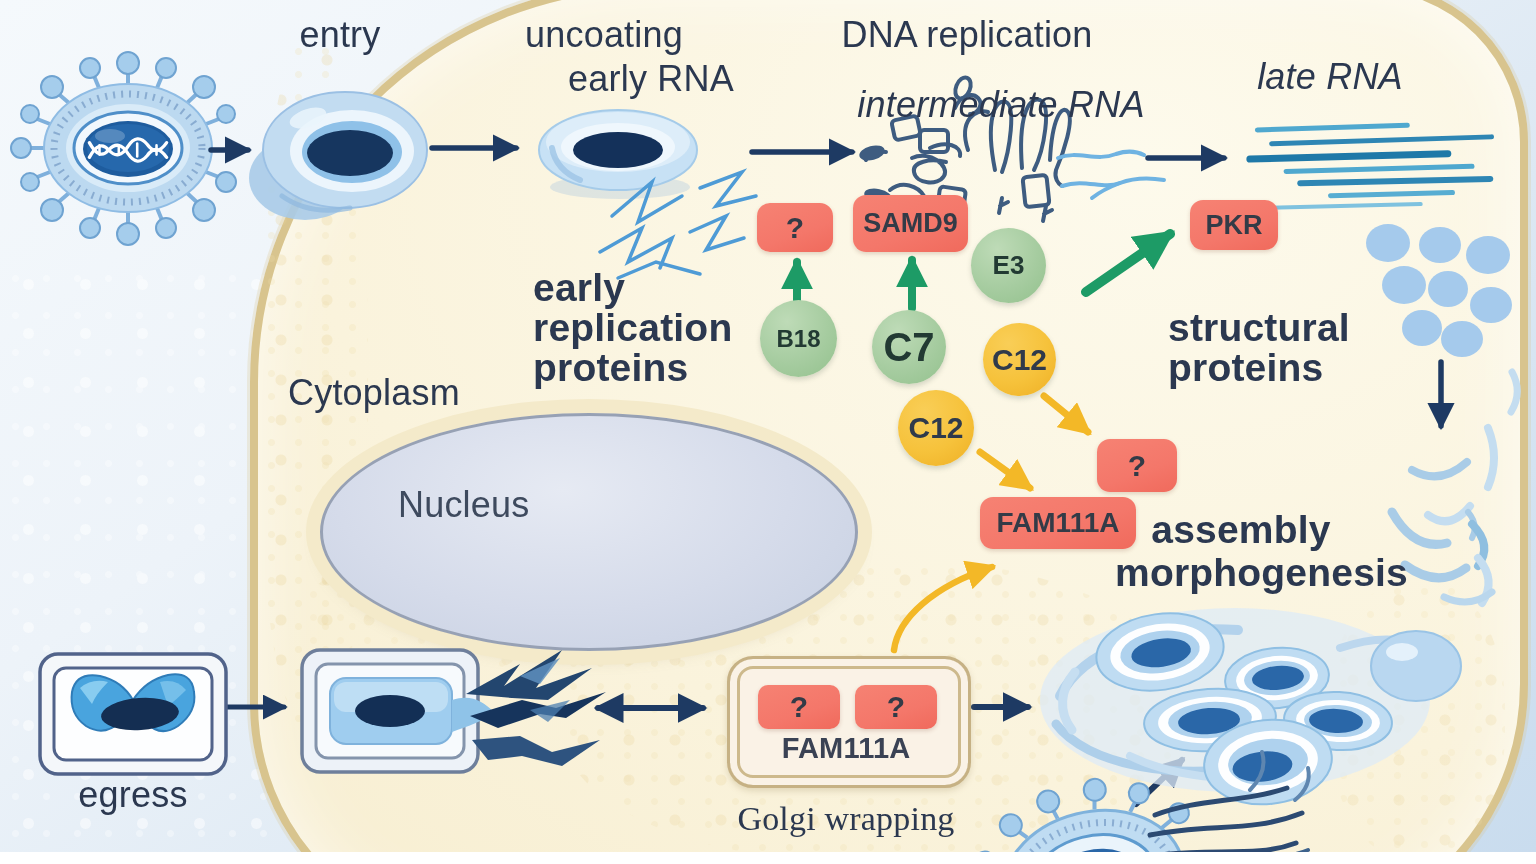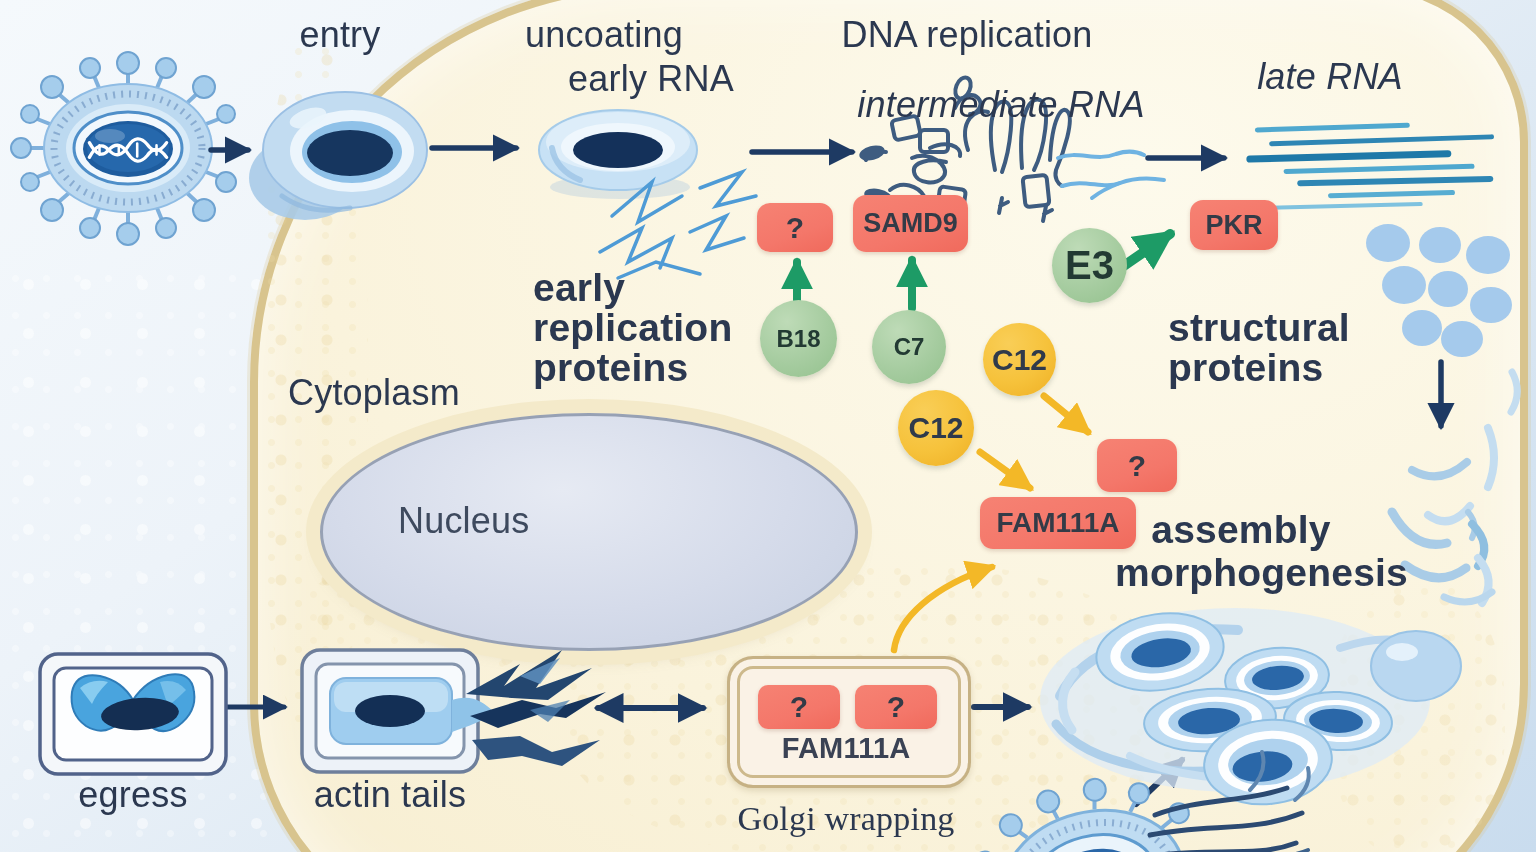--- a/index.html
+++ b/index.html
@@ -356,42 +356,41 @@
   </svg>
 
   <div class="lbl med ctr" style="left:250px;top:14px;width:180px;">entry</div>
   <div class="lbl med ctr" style="left:484px;top:14px;width:240px;">uncoating</div>
   <div class="lbl med ctr" style="left:531px;top:58px;width:240px;">early RNA</div>
   <div class="lbl med ctr" style="left:817px;top:14px;width:300px;">DNA replication</div>
   <div class="lbl ital ctr" style="left:841px;top:57px;width:320px;margin-top:27px;">intermediate RNA</div>
   <div class="lbl ital ctr" style="left:1210px;top:56px;width:240px;">late RNA</div>
 
   <div class="lbl med" style="left:288px;top:372px;">Cytoplasm</div>
-  <div class="lbl nuc-lbl" style="left:398px;top:500px;z-index:4;">Nucleus</div>
+  <div class="lbl nuc-lbl" style="left:398px;top:484px;z-index:4;">Nucleus</div>
 
   <div class="lbl bold" style="left:533px;top:266px;">early</div>
   <div class="lbl bold" style="left:533px;top:306px;">replication</div>
   <div class="lbl bold" style="left:533px;top:346px;">proteins</div>
   <div class="lbl bold" style="left:1168px;top:306px;">structural</div>
   <div class="lbl bold" style="left:1168px;top:346px;">proteins</div>
   <div class="lbl bold ctr" style="left:1141px;top:508px;width:200px;">assembly</div>
   <div class="lbl med ctr" style="left:38px;top:774px;width:190px;">egress</div>
   <div class="lbl bold ctr" style="left:1115px;top:551px;width:250px;">morphogenesis</div>
-  <div class="lbl med ctr" style="left:300px;top:774px;width:180px;">actin tails</div>
   <div class="lbl med ctr" style="left:727px;top:800px;width:238px;font-size:34px;font-family:Liberation Serif, serif;">Golgi wrapping</div>
 
   <div class="pill" style="left:757px;top:203px;width:76px;height:49px;font-size:30px;">?</div>
   <div class="pill" style="left:853px;top:195px;width:115px;height:57px;font-size:27px;">SAMD9</div>
   <div class="pill" style="left:1190px;top:200px;width:88px;height:50px;font-size:27px;">PKR</div>
   <div class="pill" style="left:1097px;top:439px;width:80px;height:53px;font-size:30px;">?</div>
   <div class="pill" style="left:980px;top:497px;width:156px;height:52px;font-size:28px;">FAM111A</div>
 
   <div class="circle green" style="left:760px;top:300px;width:77px;height:77px;font-size:24px;">B18</div>
-  <div class="circle green" style="left:872px;top:310px;width:74px;height:74px;font-size:24px;">C7</div>
-  <div class="circle green" style="left:1052px;top:228px;width:75px;height:75px;font-size:40px;">E3</div>
+  <div class="circle green" style="left:872px;top:310px;width:74px;height:74px;font-size:40px;">C7</div>
+  <div class="circle green" style="left:971px;top:228px;width:75px;height:75px;font-size:26px;">E3</div>
   <div class="circle yellow" style="left:983px;top:323px;width:73px;height:73px;font-size:30px;">C12</div>
   <div class="circle yellow" style="left:898px;top:390px;width:76px;height:76px;font-size:30px;">C12</div>
 
   <div class="golgi"></div>
   <div class="pill slot" style="left:758px;top:685px;">?</div>
   <div class="pill slot" style="left:855px;top:685px;">?</div>
   <div class="lbl ctr" style="left:740px;top:732px;width:212px;font-size:29px;font-weight:700;color:#3A4254;">FAM111A</div>
 </div>
 
 </body></html>

